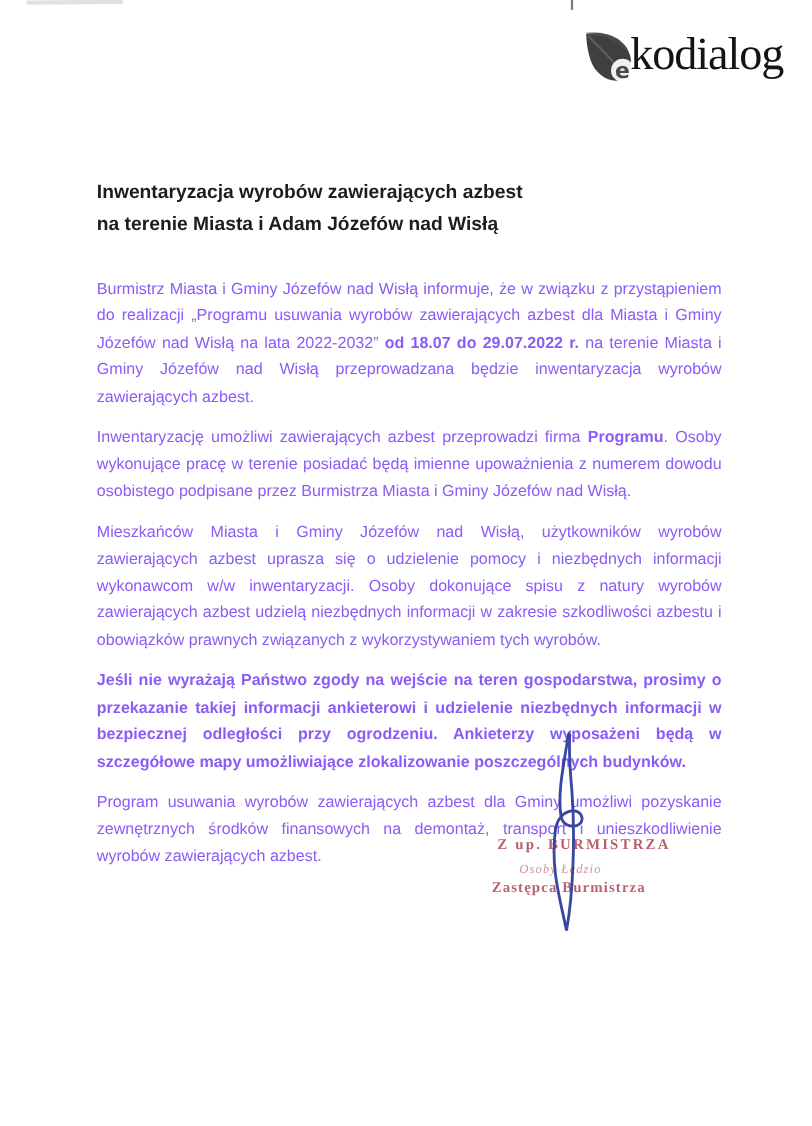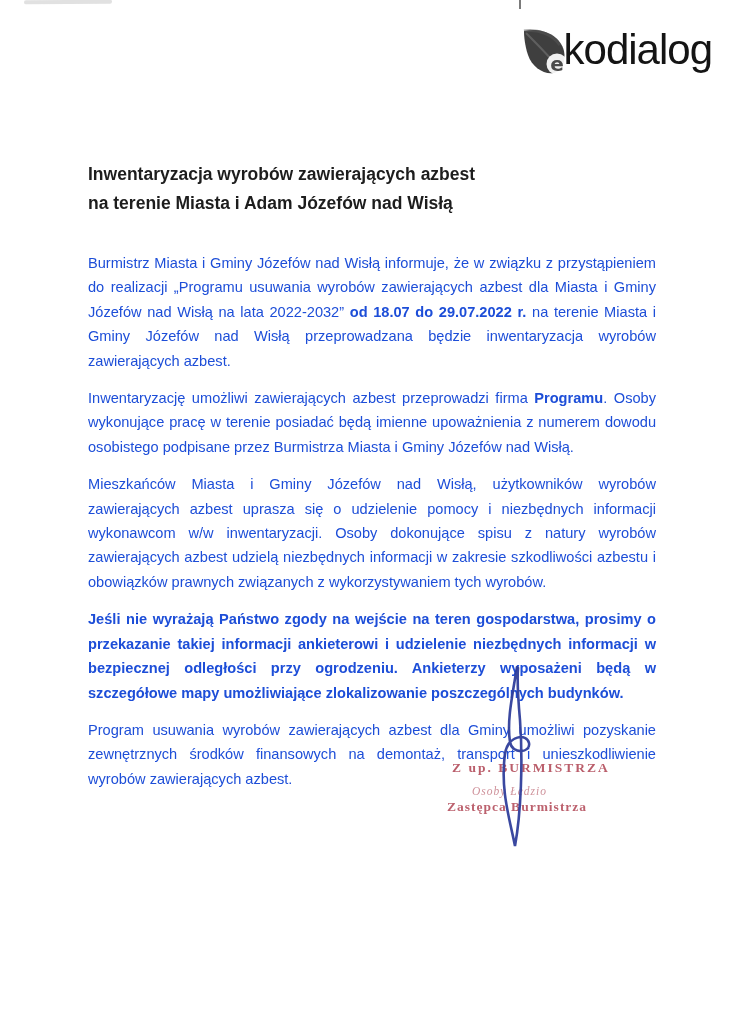--- a/index.html
+++ b/index.html
@@ -17,33 +17,33 @@
   .artifact-tick{
     position:absolute;left:519px;top:0;width:2px;height:9px;background:#5a5a5a;opacity:.8;
   }
   
   .logo{
     position:absolute;top:22px;right:26px;height:62px;
     display:flex;align-items:flex-start;
   }
   .logo-leaf{display:block;margin-top:3px;margin-right:-14px;}
   .logo-word{
-    font-family:Liberation Sans, sans-serif;
+    font-family:Liberation Serif, serif;
     font-size:42px;font-weight:500;letter-spacing:-1px;color:#141414;
     line-height:56px;
   }
   
   .title-block{
     position:absolute;left:88px;top:160px;width:568px;
     font-weight:bold;font-size:17.5px;line-height:29px;color:#1d1d1d;
   }
   
   .doc-body{
     position:absolute;left:88px;top:251px;width:568px;
-    font-size:14.6px;line-height:24.4px;text-align:justify;color:#1d4ed8;
+    font-size:14.6px;line-height:24.4px;text-align:justify;color:#8b5cf6;
   }
   .doc-body p.para{margin:0 0 13px 0;}
   .doc-body span.b{font-weight:bold;}
   
   .sig-area{position:absolute;left:430px;top:650px;width:210px;height:210px;}
   .stamp-line{
     position:absolute;font-family:"Liberation Serif", serif;white-space:nowrap;margin-top:23px;
   }
   .stamp-1{left:22px;top:87px;font-size:13.5px;font-weight:bold;letter-spacing:2px;color:#b5515f;opacity:.92;}
   .stamp-2{left:42px;top:112px;font-size:11.5px;font-style:italic;color:#cf929b;letter-spacing:1px;}

